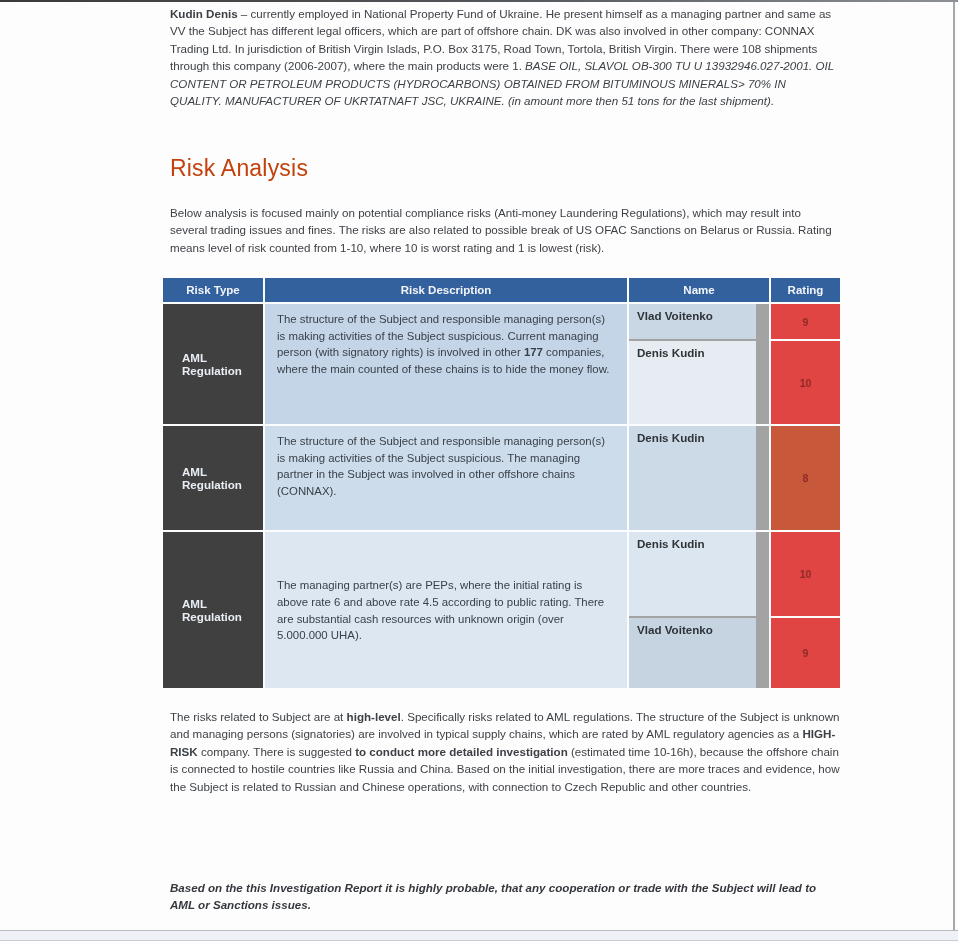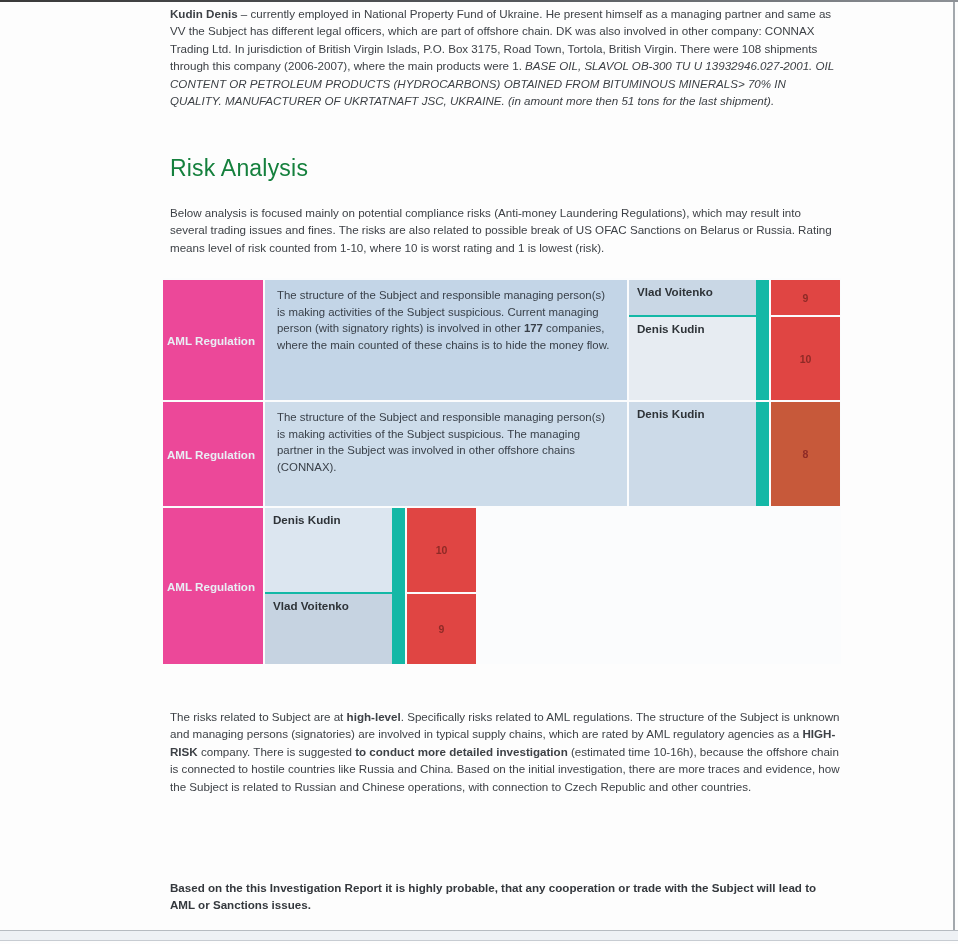--- a/index.html
+++ b/index.html
@@ -16,57 +16,57 @@
     background:linear-gradient(to right,#3a3a3a 0%,#55585c 55%,#8d9196 100%);}
   .edge-right{position:absolute;top:2px;right:3px;width:2px;height:930px;background:#a3a8ad;}
   .page-bottom{position:absolute;left:0;bottom:3px;width:958px;height:9px;
     background:#eef1f5;border-top:1px solid #b6bbc1;border-bottom:1px solid #c7ccd2;}
 
   .block{position:absolute;left:170px;width:670px;}
   p{margin:0;}
   .body-text{font-size:11.6px;line-height:17.4px;color:#3d4146;}
   .b{font-weight:bold;}
   .i{font-style:italic;}
-  .heading{font-size:23px;font-weight:400;color:#15803d;letter-spacing:.2px;}
+  .heading{font-size:23px;font-weight:400;color:#c2410c;letter-spacing:.2px;}
 
   
   .risk-table{position:absolute;left:163px;top:278px;width:678px;background:#fbfcfd;}
   .thead{display:flex;gap:2px;height:24px;}
   .th{background:#33619e;color:#f2f5f9;font-size:11.5px;font-weight:bold;
       display:flex;align-items:center;justify-content:center;}
   .col-type{width:100px;flex:none;}
   .col-desc{width:362px;flex:none;}
   .col-name{width:140px;flex:none;}
   .col-rate{width:69px;flex:none;}
 
   .trow{display:flex;gap:2px;margin-top:2px;}
-  .cell-type{background:#ec4899;color:#e9eef5;font-size:11.6px;font-weight:600;
-      display:flex;align-items:center;padding-left:4px;box-sizing:border-box;}
+  .cell-type{background:#404040;color:#e9eef5;font-size:11.6px;font-weight:600;
+      display:flex;align-items:center;padding-left:19px;box-sizing:border-box;}
   .cell-desc{font-size:11.4px;line-height:16.6px;color:#394049;
       padding:7px 12px 6px 12px;box-sizing:border-box;}
-  .namecol{background:#14b8a6;display:flex;flex-direction:column;gap:2px;}
+  .namecol{background:#a3a3a3;display:flex;flex-direction:column;gap:2px;}
   .ncell{width:127px;box-sizing:border-box;padding:5px 8px;font-size:11.6px;
       font-weight:bold;color:#2e3338;}
   .ratecol{display:flex;flex-direction:column;gap:2px;}
   .rcell{display:flex;align-items:center;justify-content:center;
       font-size:10.5px;font-weight:bold;color:#8e2a26;}
   .red{background:#e04543;}
   .orange{background:#c7593a;}
 
   
   .r1 .cell-desc{background:#c3d5e7;}
   .r1 .n0{background:#c9d7e5;}
   .r1 .n1{background:#e7ecf2;}
   .r2 .cell-desc{background:#cddcea;}
   .r2 .n0{background:#ccdae8;}
   .r3 .cell-desc{background:#dde7f1;display:flex;align-items:center;}
   .r3 .n0{background:#dce6f0;}
   .r3 .n1{background:#c6d3e1;}
 
-  .conclusion-final{font-weight:bold;color:#34383d;}
+  .conclusion-final{font-weight:bold;font-style:italic;color:#34383d;}
 </style>
 </head>
 <body>
 
 <div class="doc">
   <div class="edge-top"></div>
   <div class="edge-right"></div>
 
   <div class="block" style="top:5px;">
     <p class="body-text">
@@ -75,20 +75,26 @@
   </div>
 
   <div class="block" style="top:155px;">
     <div class="heading">Risk Analysis</div>
   </div>
   <div class="block" style="top:204px;">
     <p class="body-text">Below analysis is focused mainly on potential compliance risks (Anti-money Laundering Regulations), which may result into several trading issues and fines. The risks are also related to possible break of US OFAC Sanctions on Belarus or Russia. Rating means level of risk counted from 1-10, where 10 is worst rating and 1 is lowest (risk).</p>
   </div>
 
   <div class="risk-table">
+    <div class="thead">
+      <div class="th col-type">Risk Type</div>
+      <div class="th col-desc">Risk Description</div>
+      <div class="th col-name">Name</div>
+      <div class="th col-rate">Rating</div>
+    </div>
 
     <div class="trow r1" style="height:120px;">
       <div class="cell-type col-type">AML Regulation</div>
       <div class="cell-desc col-desc">
         <span>The structure of the Subject and responsible managing person(s) is making activities of the Subject suspicious. Current managing person (with signatory rights) is involved in other </span><span class="b">177</span><span> companies, where the main counted of these chains is to hide the money flow.</span>
       </div>
       <div class="namecol col-name">
         <div class="ncell n0" style="height:35px;">Vlad Voitenko</div>
         <div class="ncell n1" style="flex:1;">Denis Kudin</div>
       </div>
@@ -104,20 +110,21 @@
       <div class="namecol col-name">
         <div class="ncell n0" style="flex:1;">Denis Kudin</div>
       </div>
       <div class="ratecol col-rate">
         <div class="rcell orange" style="flex:1;">8</div>
       </div>
     </div>
 
     <div class="trow r3" style="height:156px;">
       <div class="cell-type col-type">AML Regulation</div>
+      <div class="cell-desc col-desc">The managing partner(s) are PEPs, where the initial rating is above rate 6 and above rate 4.5 according to public rating. There are substantial cash resources with unknown origin (over 5.000.000 UHA).</div>
       <div class="namecol col-name">
         <div class="ncell n0" style="height:84px;">Denis Kudin</div>
         <div class="ncell n1" style="flex:1;">Vlad Voitenko</div>
       </div>
       <div class="ratecol col-rate">
         <div class="rcell red" style="height:84px;">10</div>
         <div class="rcell red" style="flex:1;">9</div>
       </div>
     </div>
   </div>

